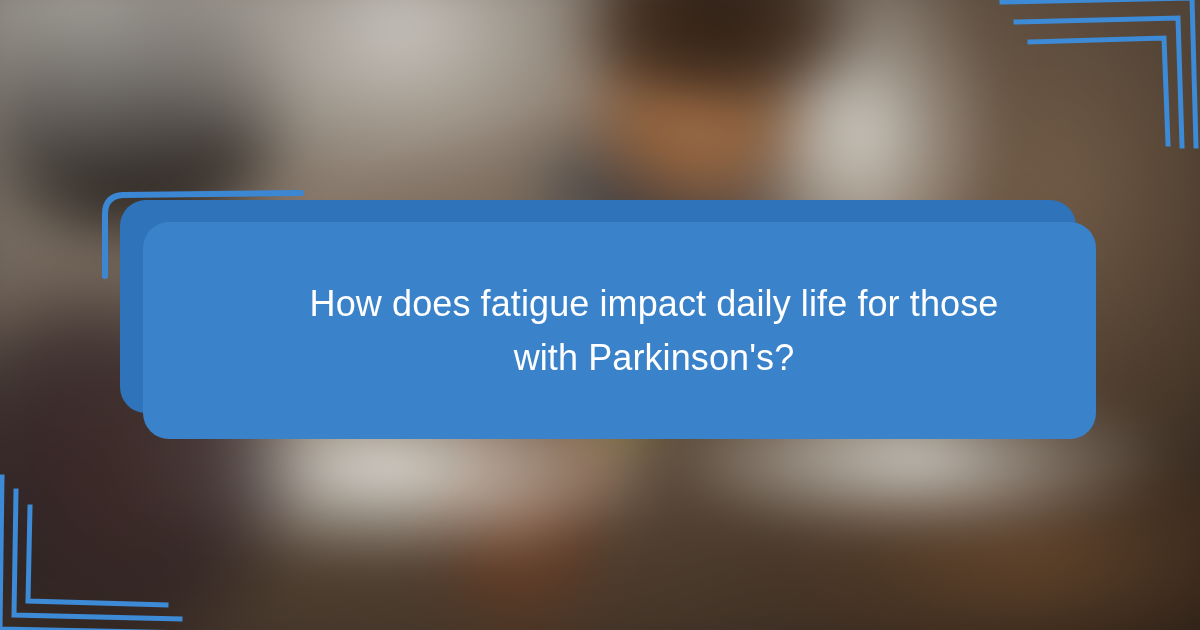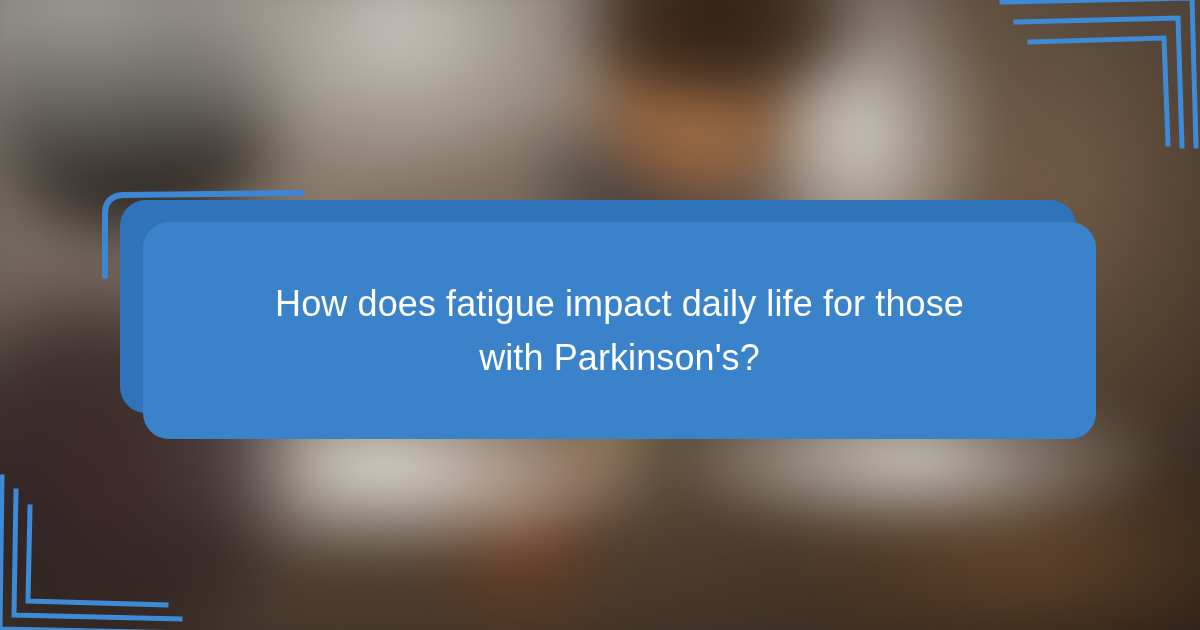--- a/index.html
+++ b/index.html
@@ -96,21 +96,21 @@
   .card-front {
     position:absolute;
     left:143px;
     top:222px;
     width:953px;
     height:217px;
     border-radius:26px;
     background:#3a82c9;
     display:flex;
     align-items:center;
-    justify-content:center;
+    justify-content:flex-end;
     padding:0 62px;
   }
 
   
   .card-bracket {
     position:absolute;
     left:101px;
     top:190px;
     width:205px;
     height:90px;

